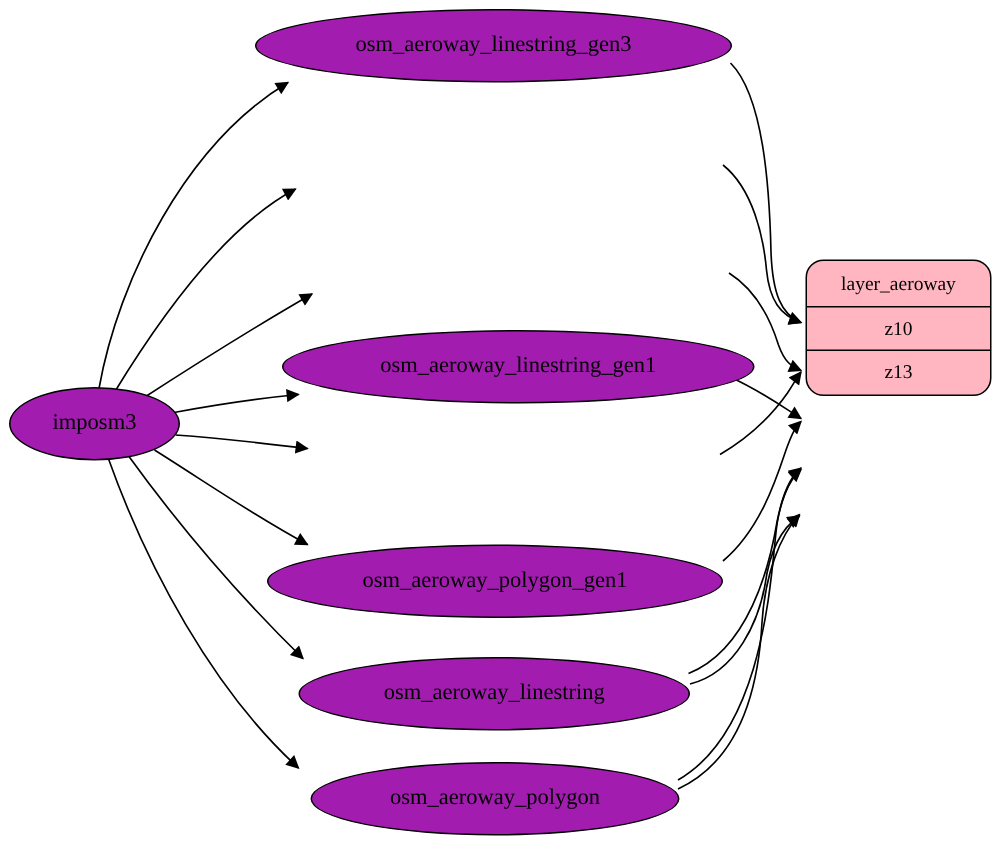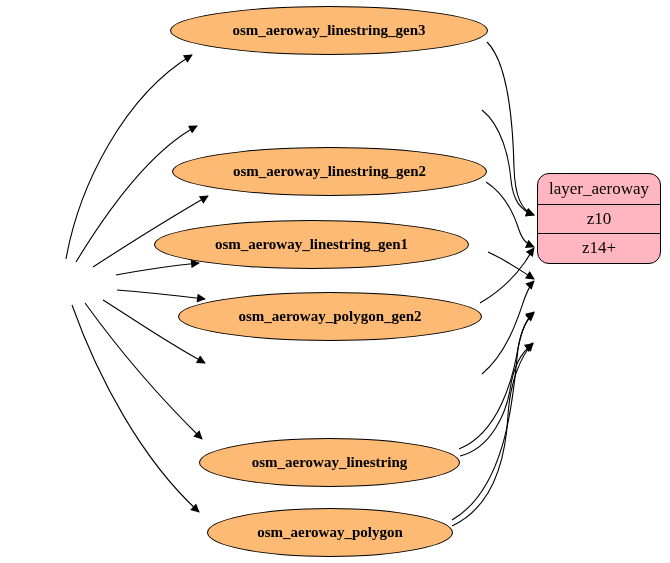--- a/index.html
+++ b/index.html
@@ -10,45 +10,44 @@
     font-family:"Liberation Serif","DejaVu Serif",serif;
     overflow:hidden;
   }
   #edges{position:absolute;left:0;top:0;width:670px;height:563px;}
   .edge{fill:none;stroke:#000000;stroke-width:1.1px;}
 
   .table-node{
     position:absolute;
     border:1.2px solid #000000;
     border-radius:50%;
-    background:#fdba74;
+    background:#a21caf;
     display:flex;align-items:center;justify-content:center;
     font-size:15px;color:#000000;
     white-space:nowrap;
     box-sizing:border-box;
-    font-weight:bold;
   }
   .n-imposm3      {left:6px;  top:258px; width:114px; height:49px;}
   .n-ls-gen3      {left:170px;top:6px;   width:318px; height:49px;}
   .n-pg-gen3      {left:177px;top:78px;  width:306px; height:49px;}
   .n-ls-gen2      {left:172px;top:147px; width:315px; height:49px;}
-  .n-ls-gen1      {left:154px;top:220px; width:315px; height:49px;}
+  .n-ls-gen1      {left:188px;top:220px; width:315px; height:49px;}
   .n-pg-gen2      {left:178px;top:292px; width:304px; height:49px;}
   .n-pg-gen1      {left:178px;top:363px; width:304px; height:49px;}
   .n-ls           {left:199px;top:438px; width:261px; height:49px;}
   .n-pg           {left:207px;top:508px; width:246px; height:49px;}
 
   .record-node{
     position:absolute;
     left:537px;top:173px;width:124px;
     background:#ffb6c1;
     border:1.5px solid #000000;
     border-radius:12px;
     box-sizing:border-box;
-    font-size:17px;color:#000000;
+    font-size:13px;color:#000000;
     overflow:hidden;
   }
   .record-row{
     height:29.6px;
     display:flex;align-items:center;justify-content:center;
     box-sizing:border-box;
   }
   .record-row + .record-row{border-top:1.2px solid #000000;font-family:Liberation Serif, serif;}
 </style>
 </head>
@@ -77,45 +76,45 @@
     <path class="edge" marker-end="url(#arrow)" d="M486,182 C505,194 514,214 519,230 C523,241 527,244 534,247"></path>
     <path class="edge" marker-end="url(#arrow)" d="M480,303 C504,289 518,272 525,262 C529,256 531,252 534,248"></path>
     <path class="edge" marker-end="url(#arrow)" d="M488,252 C506,260 520,270 534,279"></path>
     <path class="edge" marker-end="url(#arrow)" d="M482,374 C507,353 518,318 524,300 C528,289 530,285 534,281"></path>
     <path class="edge" marker-end="url(#arrow)" d="M459,449 C499,433 513,378 518,348 C522,328 527,318 534,312"></path>
     <path class="edge" marker-end="url(#arrow)" d="M452,520 C506,489 513,398 517,358 C519,335 526,320 534,313"></path>
     <path class="edge" marker-end="url(#arrow)" d="M460,456 C492,448 506,412 510,390 C513,368 521,352 533,344"></path>
     <path class="edge" marker-end="url(#arrow)" d="M452,526 C497,505 506,452 508,415 C510,383 520,357 533,343"></path>
   </svg>
 
+  <div class="table-node n-imposm3">
+    <span>imposm3</span>
+  </div>
 
   <div class="table-node n-ls-gen3">
     <span>osm_aeroway_linestring_gen3</span>
   </div>
-  <div class="table-node n-ls-gen2">
-    <span>osm_aeroway_linestring_gen2</span>
-  </div>
   <div class="table-node n-ls-gen1">
     <span>osm_aeroway_linestring_gen1</span>
   </div>
-  <div class="table-node n-pg-gen2">
-    <span>osm_aeroway_polygon_gen2</span>
+  <div class="table-node n-pg-gen1">
+    <span>osm_aeroway_polygon_gen1</span>
   </div>
   <div class="table-node n-pg">
     <span>osm_aeroway_polygon</span>
   </div>
   <div class="table-node n-ls">
     <span>osm_aeroway_linestring</span>
   </div>
 
   <div class="record-node">
     <div class="record-row">
       <span>layer_aeroway</span>
     </div>
     <div class="record-row">
       <span>z10</span>
     </div>
     <div class="record-row">
-      <span>z14+</span>
+      <span>z13</span>
     </div>
   </div>
 
 </div>
 
 </body></html>

